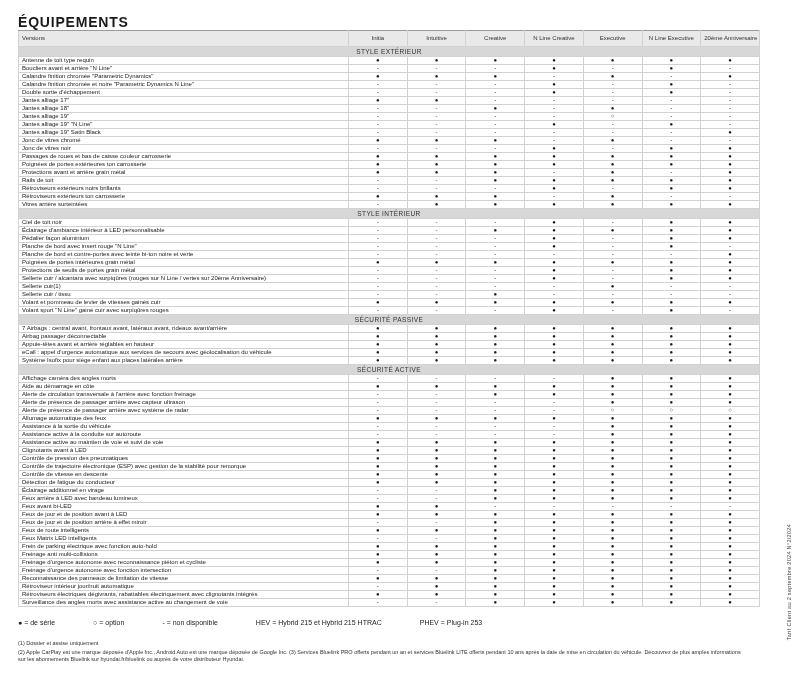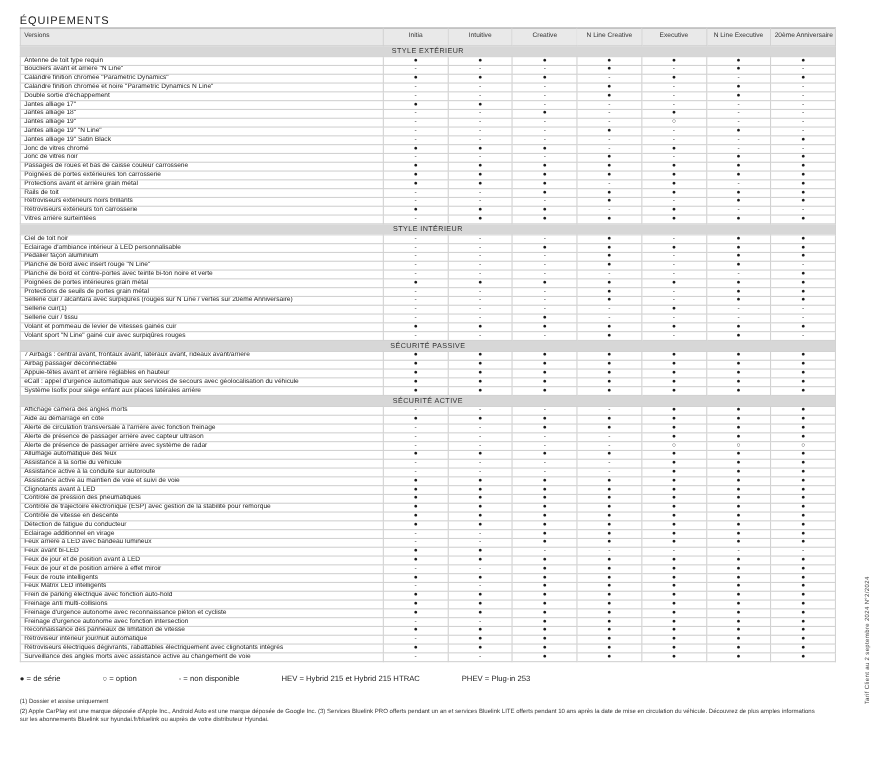--- a/index.html
+++ b/index.html
@@ -1,19 +1,19 @@
 <!DOCTYPE html>
 <html><head>
 <meta charset="utf-8">
 <style>
   * { box-sizing: border-box; margin: 0; padding: 0; }
   html,body { width:800px; height:700px; background:#ffffff; overflow:hidden;
     font-family:"Liberation Sans", sans-serif; color:#1a1a1a; }
   .page { position:relative; width:800px; height:700px; padding:14px 40px 0 18px; }
-  .page-title { font-size:10px; font-weight:normal; letter-spacing:.8px; margin-bottom:0; }
+  .page-title { font-size:14px; font-weight:bold; letter-spacing:.8px; margin-bottom:0; }
   table.equip { width:742px; border-collapse:collapse; table-layout:fixed; }
   table.equip th, table.equip td { border:1px solid #d2d2d2; font-size:6px; line-height:7px;
     padding:0 3px; vertical-align:middle; white-space:nowrap; overflow:hidden; }
   table.equip thead th { background:#e9e9e9; font-weight:normal; font-size:6px;
     padding:4px 3px; border-top:1px solid #9a9a9a; color:#333; }
   th.col-label { text-align:left; width:330px; }
   th.col-ver { text-align:center; }
   tr.section-row td { background:#d7d7d7; text-align:center; font-size:6.5px;
     letter-spacing:.4px; color:#333; padding:1px 0; }
   td.row-label { text-align:left; color:#222; }

